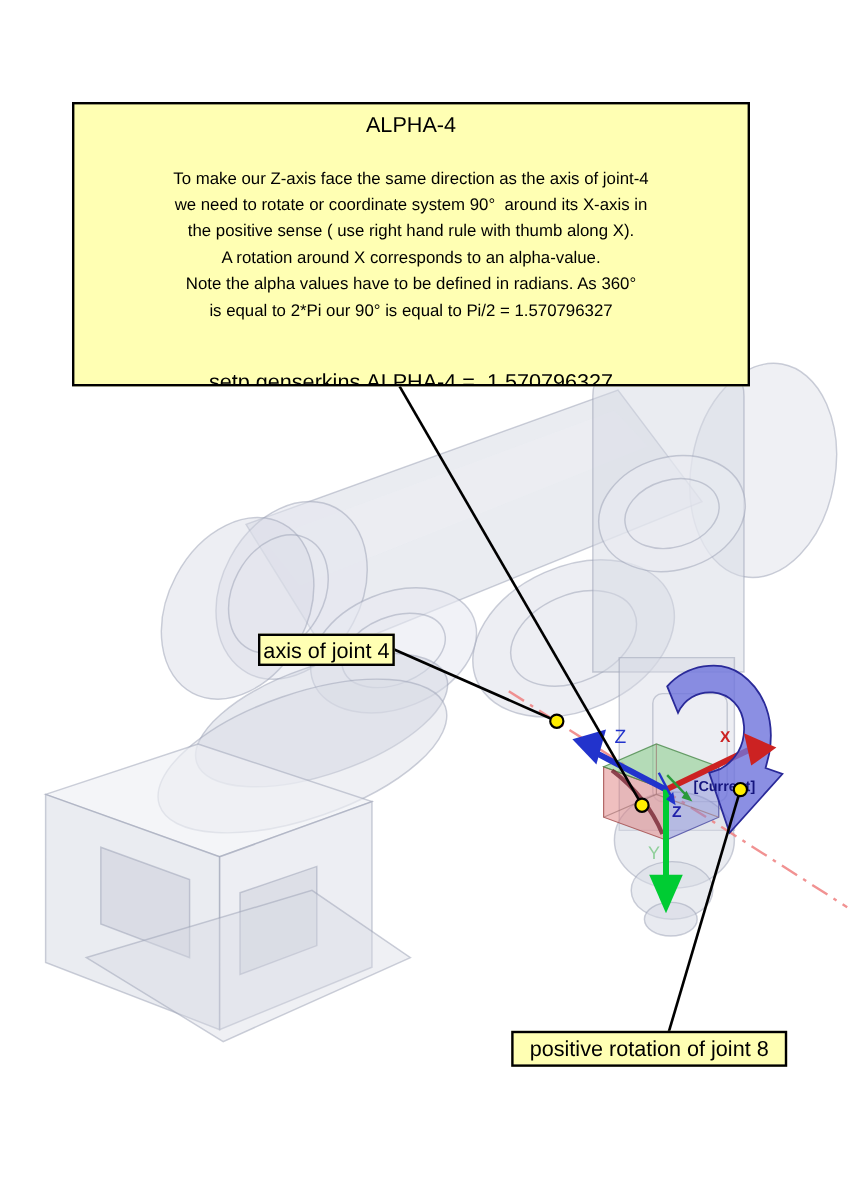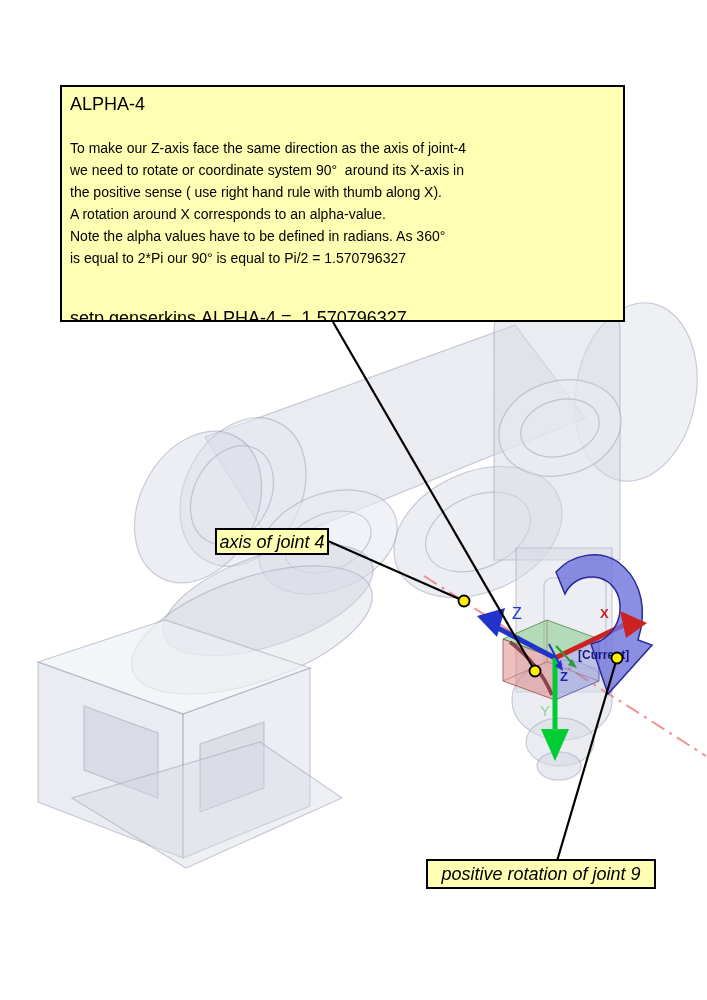--- a/index.html
+++ b/index.html
@@ -4,26 +4,26 @@
 <style>
   html,body{margin:0;padding:0;background:#ffffff;}
   #stage{
     position:relative;width:707px;height:1000px;background:#ffffff;overflow:hidden;
     font-family:"Liberation Sans","DejaVu Sans",sans-serif;
   }
   #scene{position:absolute;left:0;top:0;}
   .callout{
     position:absolute;background:#ffffb3;border:2px solid #000;
     color:#000;font-size:18px;line-height:24px;white-space:nowrap;
-    display:flex;align-items:center;justify-content:center;box-sizing:border-box;font-style:italic;
+    display:flex;align-items:center;justify-content:center;box-sizing:border-box;
   }
   #note-box{
     position:absolute;left:60px;top:85px;width:565px;height:237px;
     background:#ffffb3;border:2px solid #000;box-sizing:border-box;
-    padding:6px 8px;color:#000;overflow:hidden;
+    padding:6px 8px;color:#000;overflow:hidden;text-align:center;
   }
   #note-box .note-title{font-size:18px;line-height:22px;margin-bottom:22px;}
   #note-box .note-body{font-size:14px;line-height:22px;white-space:pre;}
   #note-box .note-command{font-size:18px;line-height:22px;margin-top:38px;white-space:pre;}
   #axis-callout{left:215px;top:528px;width:114px;height:27px;}
   #rotation-callout{left:426px;top:859px;width:230px;height:30px;}
   .svg-label{font-family:"Liberation Sans","DejaVu Sans",sans-serif;}
 </style>
 </head>
 <body>
@@ -131,16 +131,16 @@
 Note the alpha values have to be defined in radians. As 360°
 is equal to 2*Pi our 90° is equal to Pi/2 = 1.570796327</div>
   <div class="note-command">setp genserkins.ALPHA-4 =  1.570796327</div>
 </div>
 
 <div id="axis-callout" class="callout">
   <span>axis of joint 4</span>
 </div>
 
 <div id="rotation-callout" class="callout">
-  <span>positive rotation of joint 9</span>
+  <span>positive rotation of joint 8</span>
 </div>
 
 </div>
 
 </body></html>

